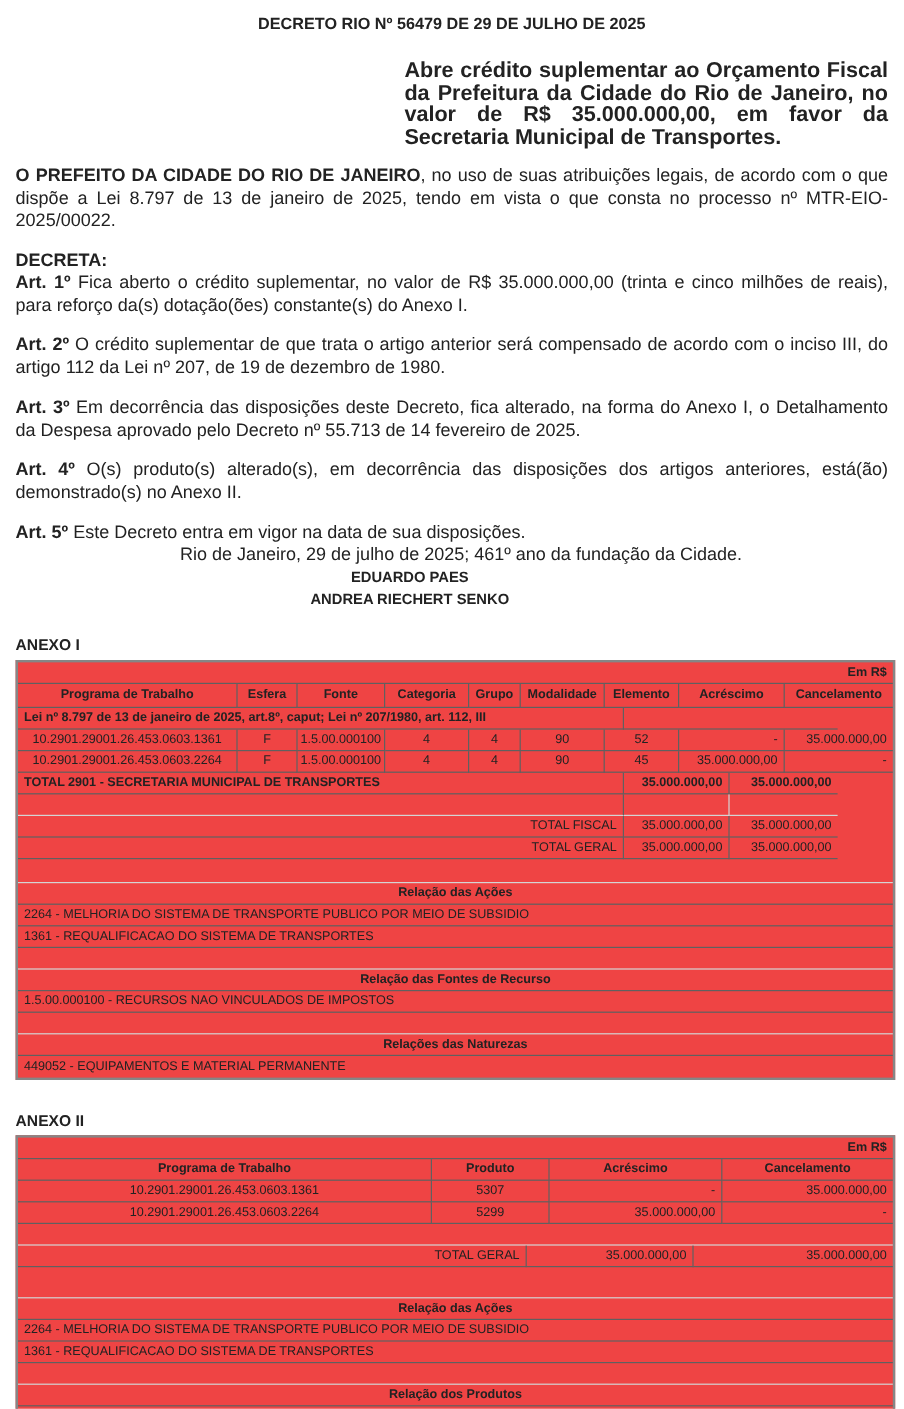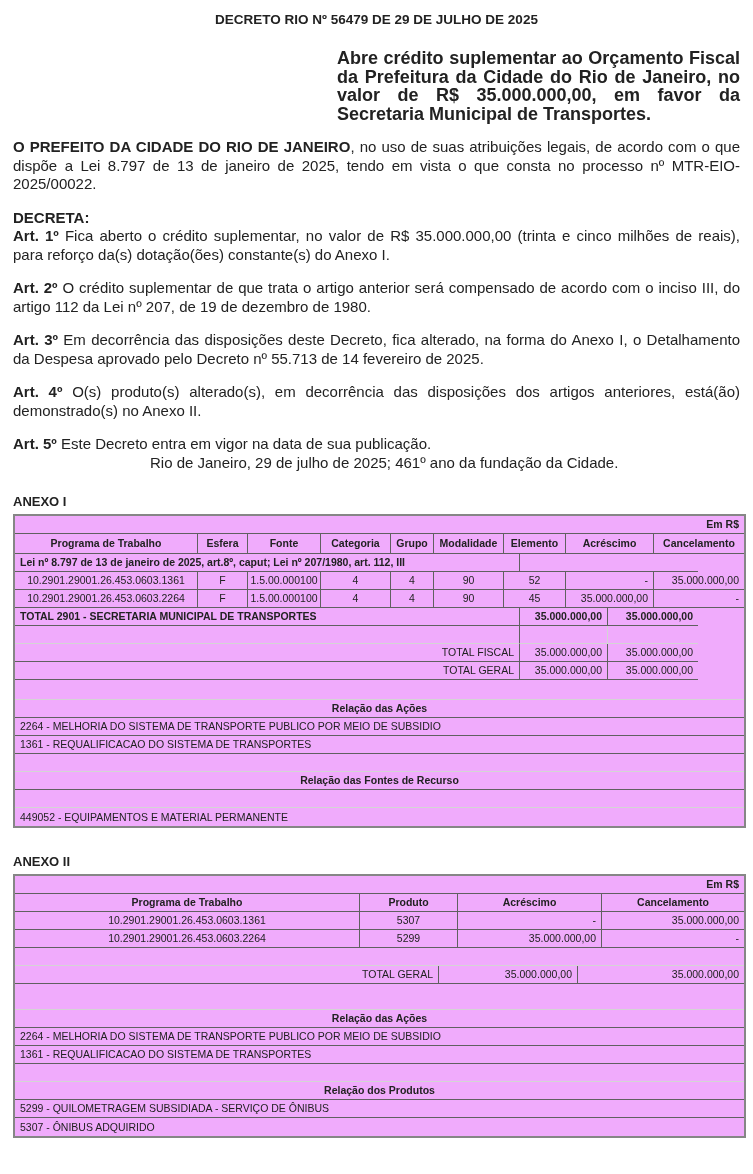--- a/index.html
+++ b/index.html
@@ -20,21 +20,21 @@
   }
   p.block{margin:15px 0 0;font-size:15px;line-height:18.5px;text-align:justify;}
   .b{font-weight:bold;}
   .dateline{padding-left:137px;}
   .sigs{margin:0 70px 0 0;text-align:center;font-weight:bold;font-size:12.3px;line-height:18px;}
   .anexo-title{margin:22px 0 5px;text-align:left;font-weight:bold;font-size:13px;}
   .anexo-title.second{margin-top:26px;}
 
   
   .t{
-    width:733px;box-sizing:border-box;border:2px solid #868686;background:#f0abfc;
+    width:733px;box-sizing:border-box;border:2px solid #868686;background:#ef4444;
   }
   .r{display:flex;}
   .c{
     box-sizing:border-box;flex:0 0 auto;
     border-right:1px solid #606060;border-bottom:1px solid #606060;
     min-height:18px;display:flex;align-items:center;justify-content:center;
     font-size:10.5px;line-height:13px;padding:0 3px;
     white-space:nowrap;overflow:hidden;
   }
   .c:last-child{border-right:none;}
@@ -68,23 +68,27 @@
 
   <p class="block"><span class="b">DECRETA:</span><br>
     <span class="b">Art. 1º</span><span> Fica aberto o crédito suplementar, no valor de R$ 35.000.000,00 (trinta e cinco milhões de reais), para reforço da(s) dotação(ões) constante(s) do Anexo I.</span></p>
 
   <p class="block"><span class="b">Art. 2º</span><span> O crédito suplementar de que trata o artigo anterior será compensado de acordo com o inciso III, do artigo 112 da Lei nº 207, de 19 de dezembro de 1980.</span></p>
 
   <p class="block"><span class="b">Art. 3º</span><span> Em decorrência das disposições deste Decreto, fica alterado, na forma do Anexo I, o Detalhamento da Despesa aprovado pelo Decreto nº 55.713 de 14 fevereiro de 2025.</span></p>
 
   <p class="block"><span class="b">Art. 4º</span><span> O(s) produto(s) alterado(s), em decorrência das disposições dos artigos anteriores, está(ão) demonstrado(s) no Anexo II.</span></p>
 
-  <p class="block"><span class="b">Art. 5º</span><span> Este Decreto entra em vigor na data de sua publicação.</span><br>
+  <p class="block"><span class="b">Art. 5º</span><span> Este Decreto entra em vigor na data de sua disposições.</span><br>
     <span class="dateline">Rio de Janeiro, 29 de julho de 2025; 461º ano da fundação da Cidade.</span></p>
 
+  <div class="sigs">
+    <div>EDUARDO PAES</div>
+    <div>ANDREA RIECHERT SENKO</div>
+  </div>
 
   <div class="anexo-title">ANEXO I</div>
 
   <div class="t">
     <div class="r">
       <div class="c full right b">Em R$</div>
     </div>
     <div class="r h20">
       <div class="c a1cA b">Programa de Trabalho</div>
       <div class="c a1cB b">Esfera</div>
@@ -154,21 +158,27 @@
     <div class="r">
       <div class="c full left">1361 - REQUALIFICACAO DO SISTEMA DE TRANSPORTES</div>
     </div>
     <div class="r">
       <div class="c full lf"></div>
     </div>
     <div class="r">
       <div class="c full b">Relação das Fontes de Recurso</div>
     </div>
     <div class="r">
-      <div class="c full lf"></div>
+      <div class="c full left">1.5.00.000100 - RECURSOS NAO VINCULADOS DE IMPOSTOS</div>
+    </div>
+    <div class="r">
+      <div class="c full lf"></div>
+    </div>
+    <div class="r">
+      <div class="c full b">Relações das Naturezas</div>
     </div>
     <div class="r">
       <div class="c full left">449052 - EQUIPAMENTOS E MATERIAL PERMANENTE</div>
     </div>
   </div>
 
   <div class="anexo-title second">ANEXO II</div>
 
   <div class="t">
     <div class="r">

